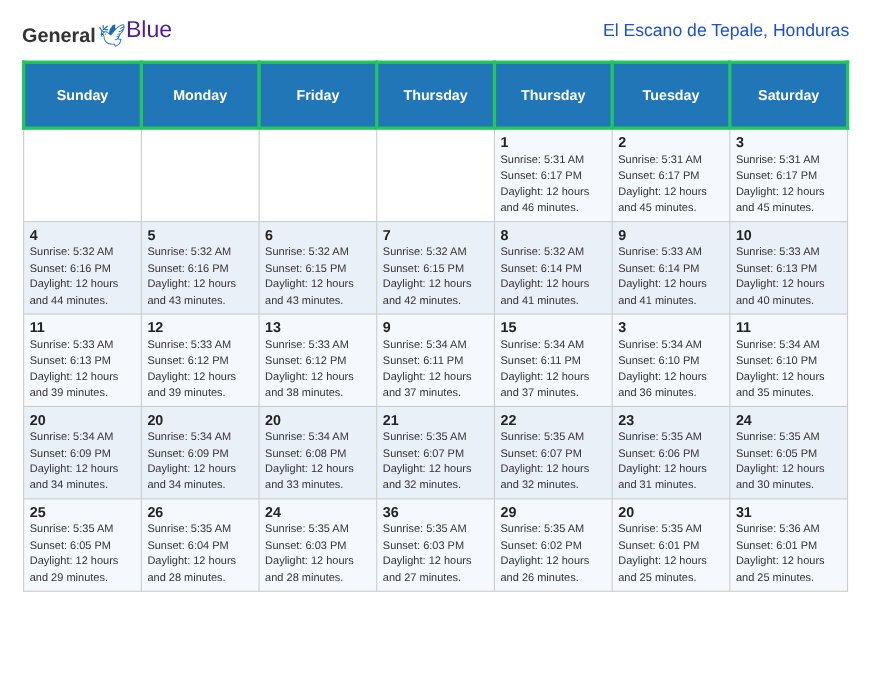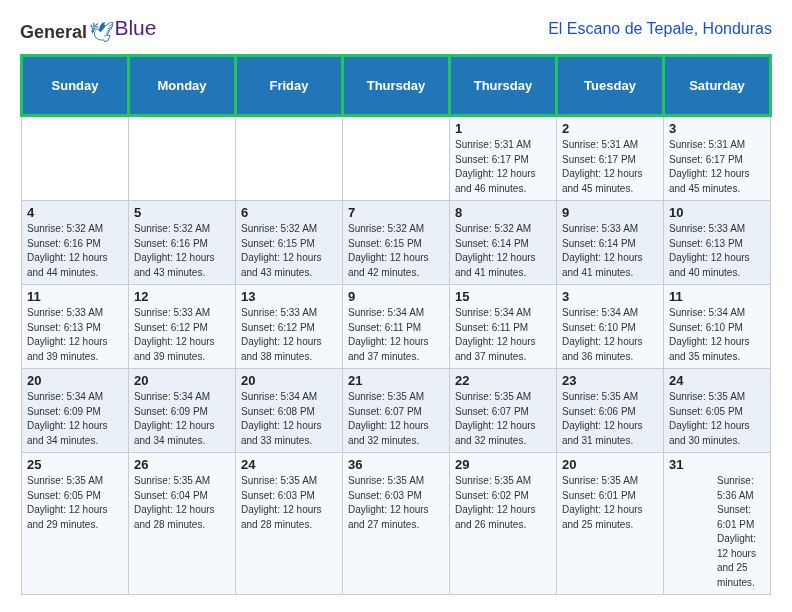--- a/index.html
+++ b/index.html
@@ -327,20 +327,20 @@
         </td>
         <td>
           <span class="day-number">20</span>
           <div class="day-info" style="white-space: pre-line;">Sunrise: 5:35 AM
 Sunset: 6:01 PM
 Daylight: 12 hours
 and 25 minutes.</div>
         </td>
         <td>
           <span class="day-number">31</span>
-          <div class="day-info" style="white-space: pre-line; margin-left: 48px;">Sunrise: 5:36 AM
+          <div class="day-info" style="white-space: pre-line;">Sunrise: 5:36 AM
 Sunset: 6:01 PM
 Daylight: 12 hours
 and 25 minutes.</div>
         </td>
       </tr>
     </tbody>
 </table>
 
 </body></html>

